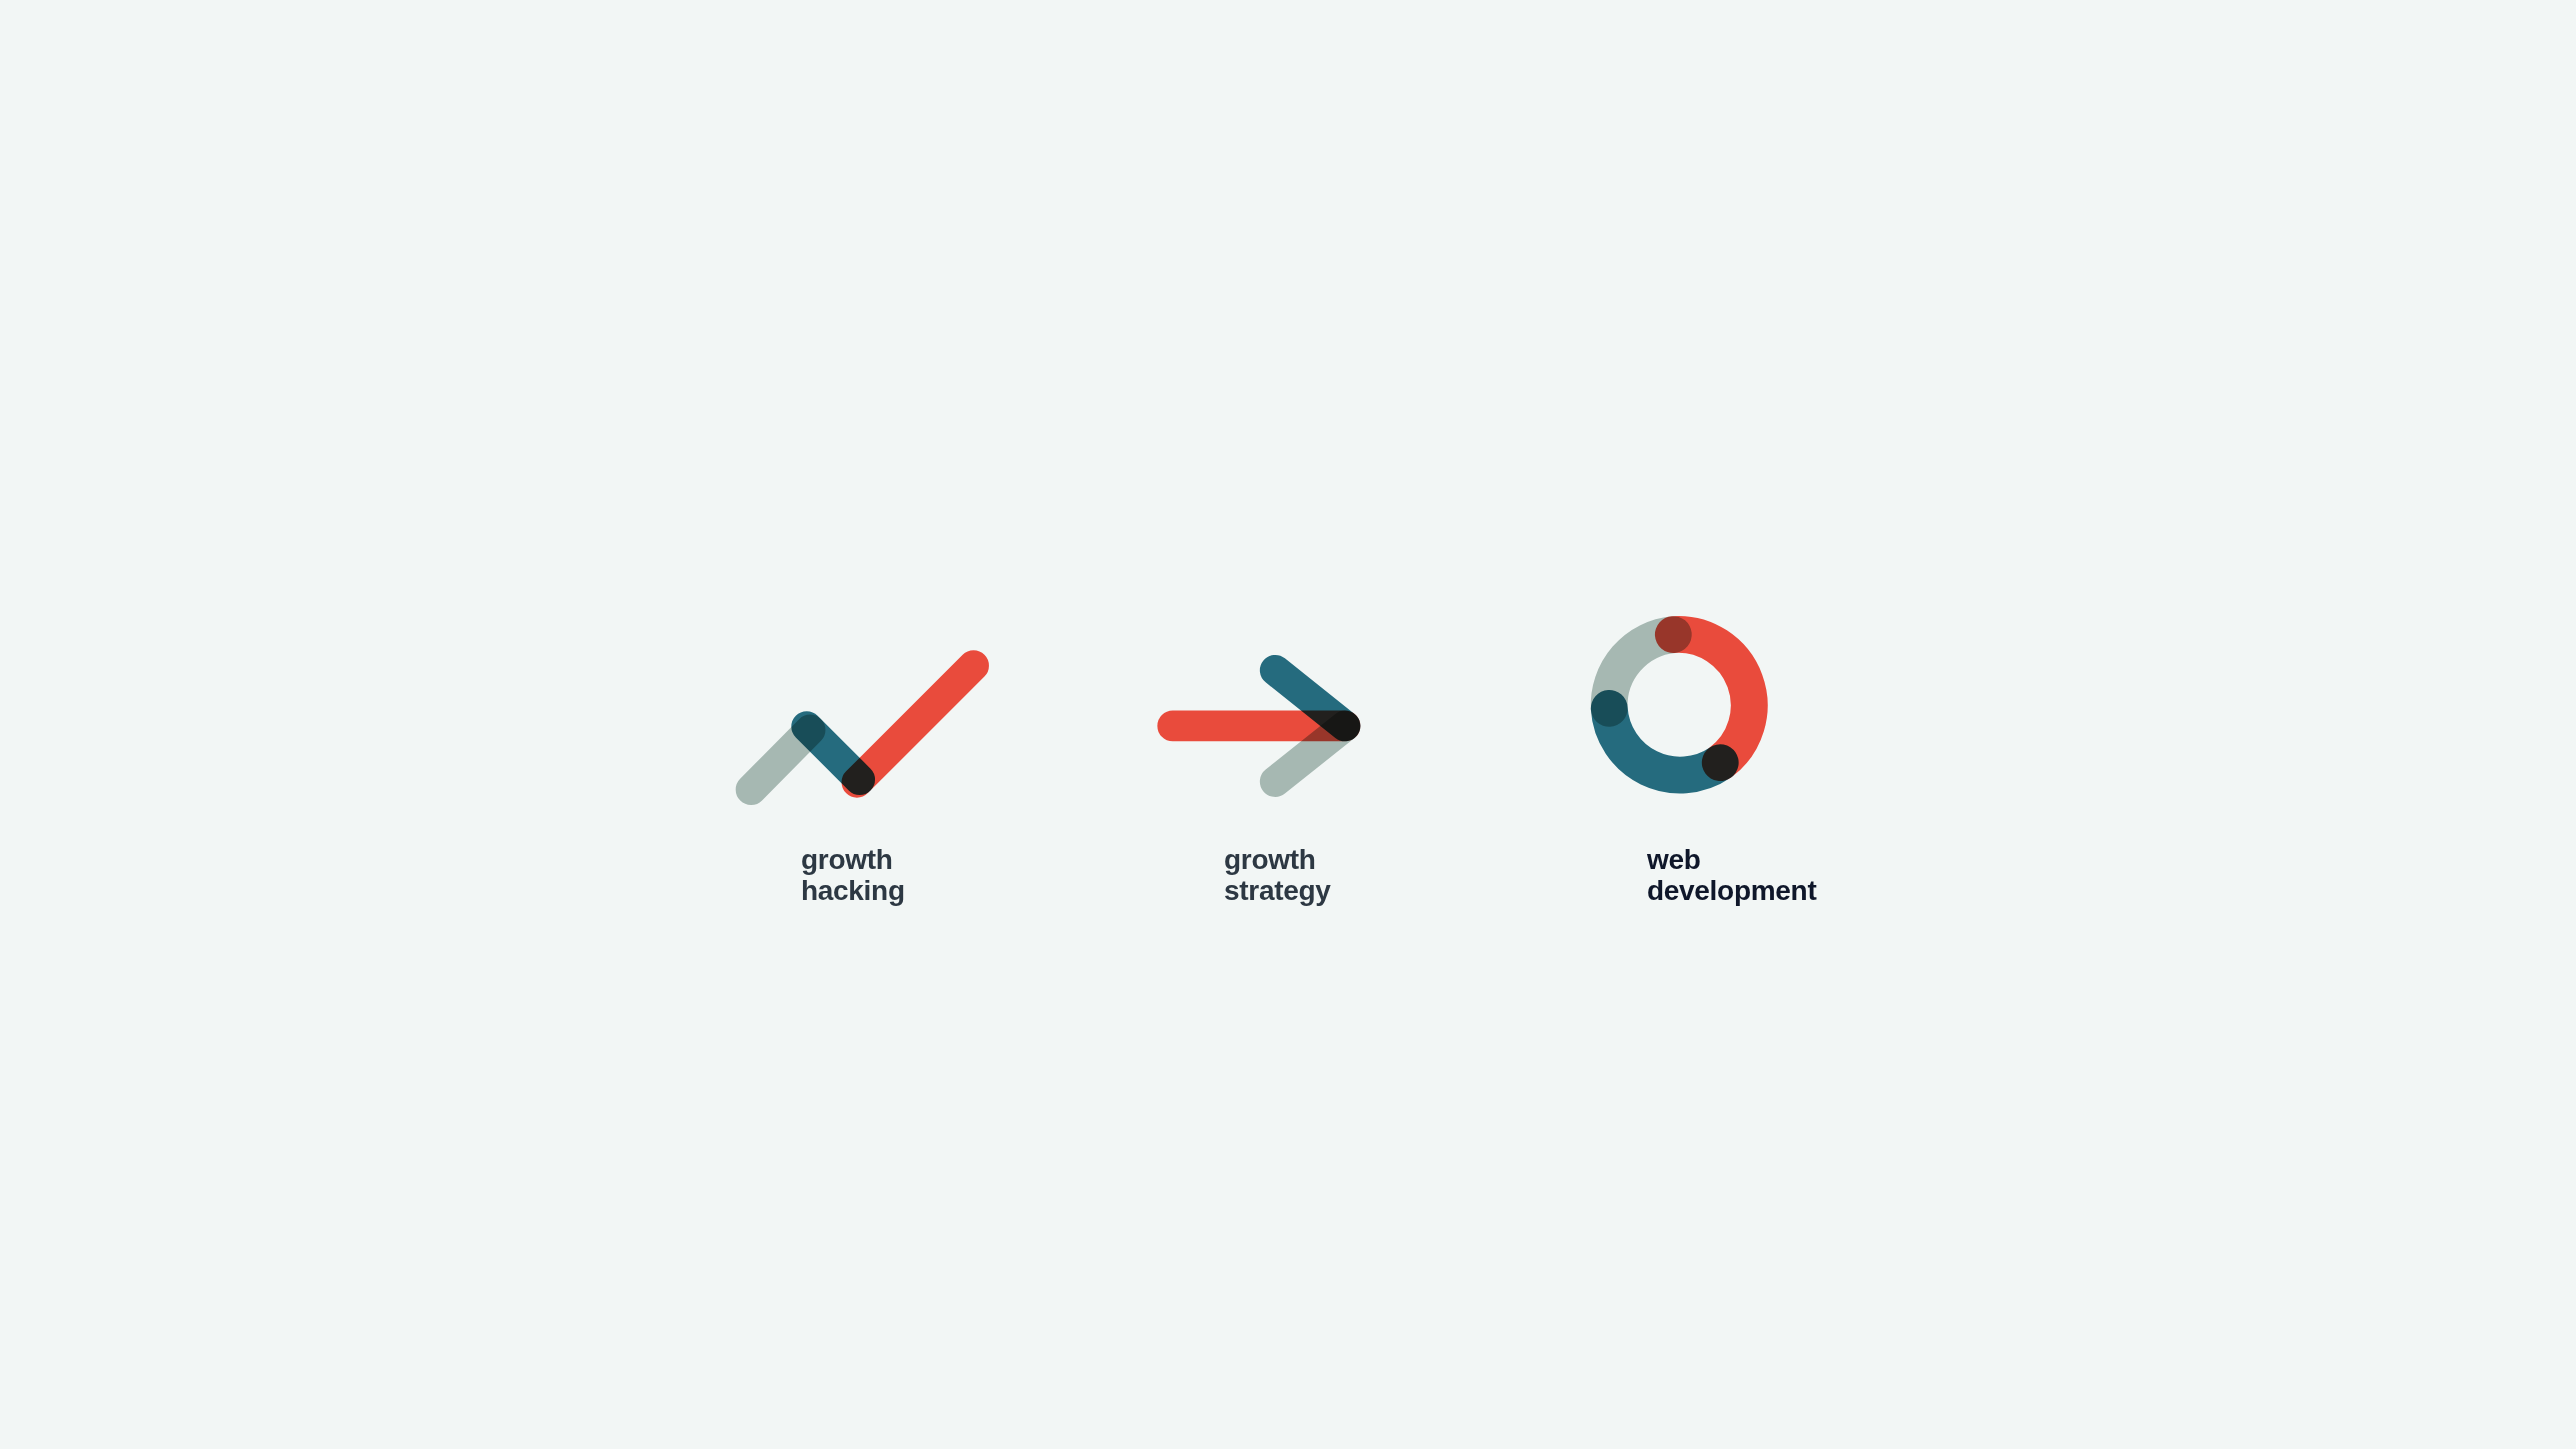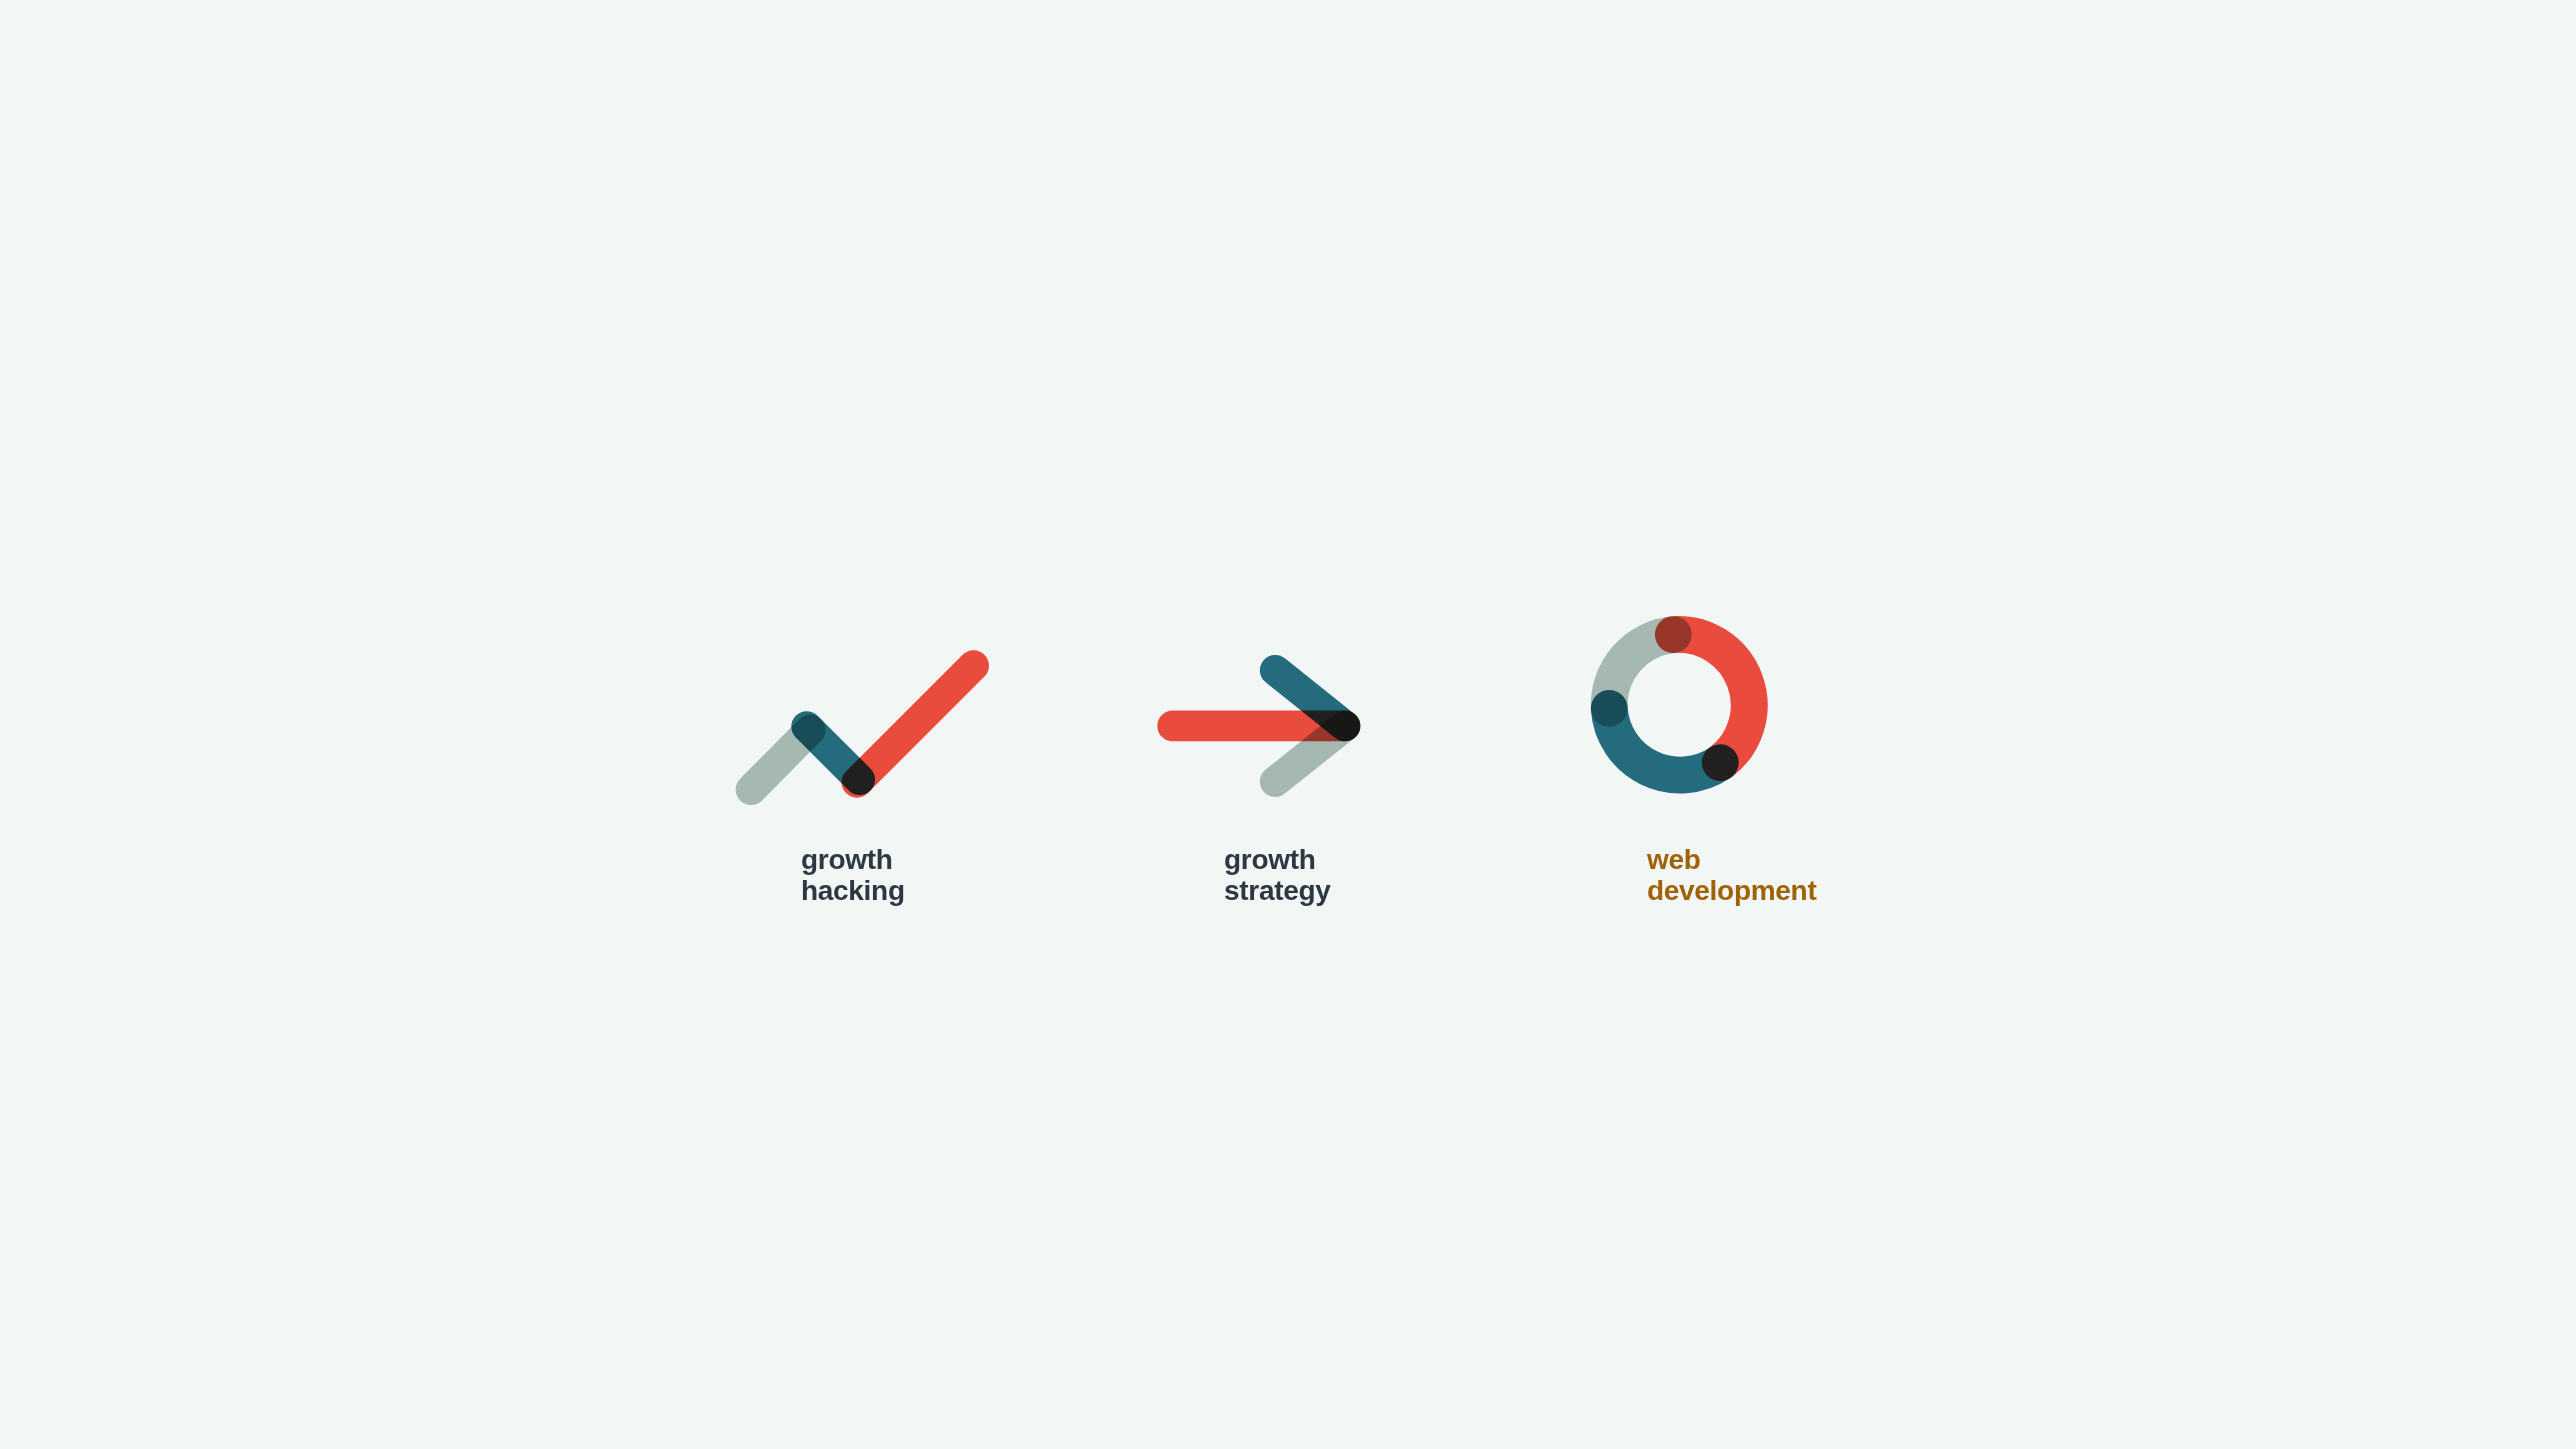--- a/index.html
+++ b/index.html
@@ -129,19 +129,19 @@
 
               <path class="blend-stroke" d="M 48.1 155.8 A 106 106 0 0 1 143.8 45.6" stroke="#a6b8b2"></path>
 
               <path class="blend-stroke" d="M 143.8 45.6 A 106 106 0 0 1 213.8 236.8" stroke="#e94b3c"></path>
 
               <path class="blend-stroke" d="M 213.8 236.8 A 106 106 0 0 1 48.1 155.8" stroke="#256b7e"></path>
             </g>
           </g>
         </svg>
       </div>
-      <p class="service-label" style="color: #a16207;">web
+      <p class="service-label" style="color: #0f172a;">web
 development</p>
     </div>
 
   </div>
 </div>
 
 
 </body></html>

